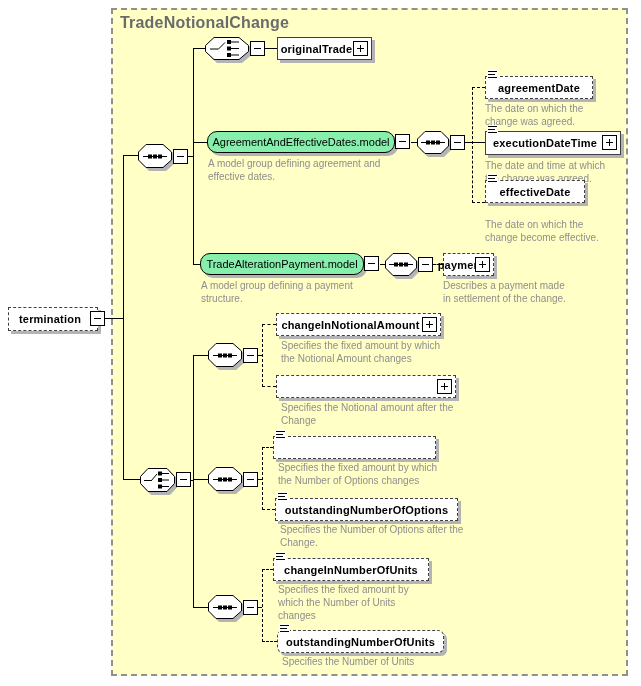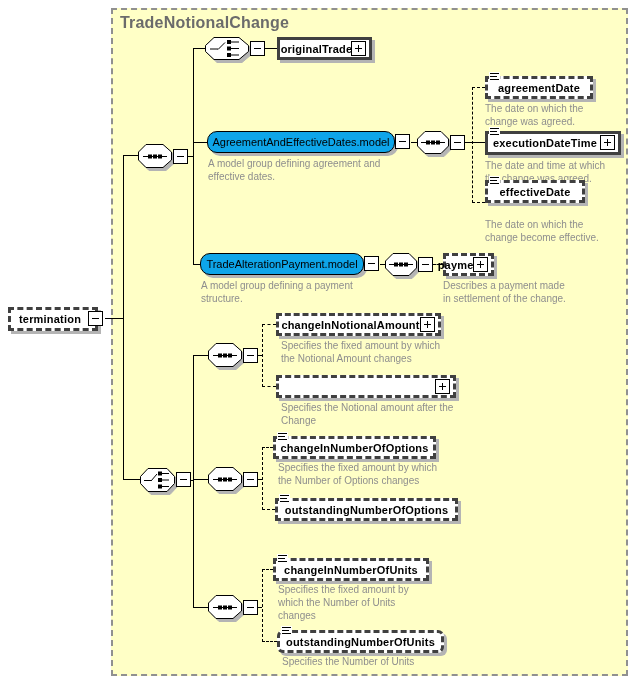--- a/index.html
+++ b/index.html
@@ -11,26 +11,26 @@
     --line:#000000;
   }
   html,body{margin:0;padding:0;background:#fff;}
   .stage{position:relative;width:641px;height:686px;background:#fff;
          font-family:"Liberation Sans",sans-serif;overflow:hidden;}
   .frame{position:absolute;left:111px;top:8px;width:517px;height:668px;
          background:var(--container-bg);border:2px dashed var(--container-border);
          box-sizing:border-box;}
   .frame-title{position:absolute;left:120px;top:14px;font-size:16px;font-weight:bold;
          color:var(--title-text);letter-spacing:.2px;}
-  .box{position:absolute;background:#fff;border:3px solid #404040;box-sizing:border-box;
+  .box{position:absolute;background:#fff;border:1px solid #404040;box-sizing:border-box;
        box-shadow:3px 3px 0 var(--shadow);display:flex;align-items:center;
        justify-content:center;font-size:11px;font-weight:bold;color:#000;}
   .box .lbl{white-space:nowrap;letter-spacing:.2px;}
   .box.dashed{border-style:dashed;}
-  .model{position:absolute;background:#0ea5e9;border:1px solid #000;border-radius:10px;
+  .model{position:absolute;background:#86efac;border:1px solid #000;border-radius:10px;
        box-sizing:border-box;box-shadow:3px 3px 0 var(--shadow);display:flex;
        align-items:center;justify-content:center;font-size:11px;color:#000;}
   .model .lbl{white-space:nowrap;}
   .pm{position:absolute;width:15px;height:15px;background:#fff;border:1px solid #000;
       box-sizing:border-box;}
   .pm .h{position:absolute;left:3px;top:6px;width:7px;height:1px;background:#000;}
   .pm .v{position:absolute;left:6px;top:3px;width:1px;height:7px;background:#000;}
   .pm.attached{right:-16px;top:50%;margin-top:-8px;}
   .pm.overlap{right:-8px;top:50%;margin-top:-8px;}
   .pm.inside{right:3px;top:50%;margin-top:-8px;}
@@ -285,34 +285,35 @@
   <div class="desc" style="left:281px;top:401px;">Specifies the Notional amount after the
 Change</div>
 
   <div class="box dashed" style="left:273px;top:436px;width:163px;height:23px;">
     <svg class="typeicon" width="11" height="10" viewBox="0 0 11 10">
       <rect width="11" height="10" fill="#fff"></rect>
       <line x1="1" y1="1.5" x2="10" y2="1.5" stroke="#000"></line>
       <line x1="1" y1="4.5" x2="8" y2="4.5" stroke="#000"></line>
       <line x1="1" y1="7.5" x2="10" y2="7.5" stroke="#000"></line>
     </svg>
-    <span class="lbl">changeInNumberOfOptions</span>
   </div>
   <div class="desc" style="left:278px;top:461px;">Specifies the fixed amount by which
 the Number of Options changes</div>
 
   <div class="box dashed" style="left:275px;top:498px;width:183px;height:23px;">
     <svg class="typeicon" width="11" height="10" viewBox="0 0 11 10">
       <rect width="11" height="10" fill="#fff"></rect>
       <line x1="1" y1="1.5" x2="10" y2="1.5" stroke="#000"></line>
       <line x1="1" y1="4.5" x2="8" y2="4.5" stroke="#000"></line>
       <line x1="1" y1="7.5" x2="10" y2="7.5" stroke="#000"></line>
     </svg>
     <span class="lbl">outstandingNumberOfOptions</span>
   </div>
+  <div class="desc" style="left:280px;top:523px;">Specifies the Number of Options after the
+Change.</div>
 
   <div class="box dashed" style="left:273px;top:558px;width:156px;height:23px;">
     <svg class="typeicon" width="11" height="10" viewBox="0 0 11 10">
       <rect width="11" height="10" fill="#fff"></rect>
       <line x1="1" y1="1.5" x2="10" y2="1.5" stroke="#000"></line>
       <line x1="1" y1="4.5" x2="8" y2="4.5" stroke="#000"></line>
       <line x1="1" y1="7.5" x2="10" y2="7.5" stroke="#000"></line>
     </svg>
     <span class="lbl">changeInNumberOfUnits</span>
   </div>

